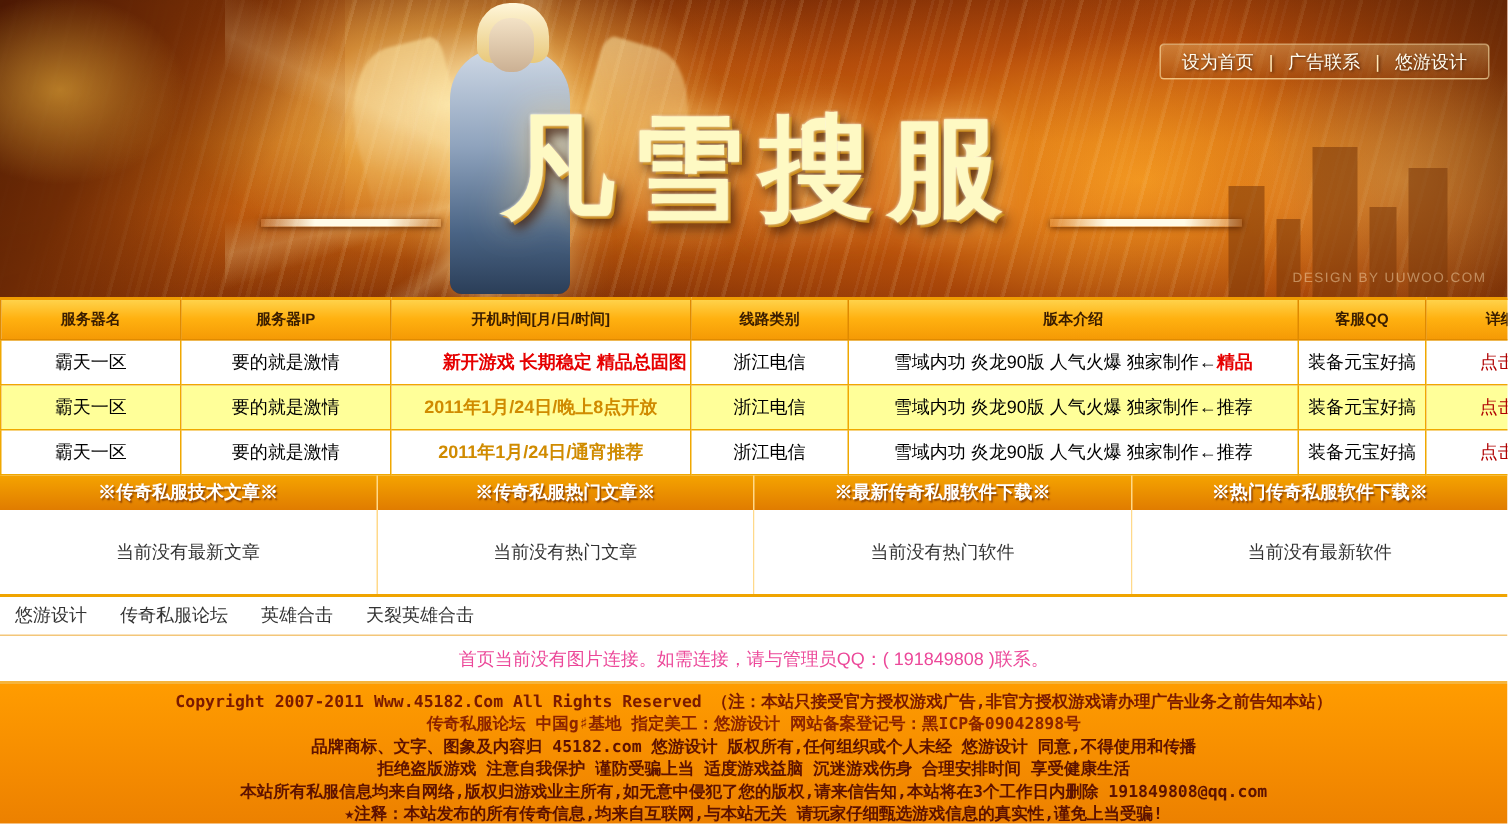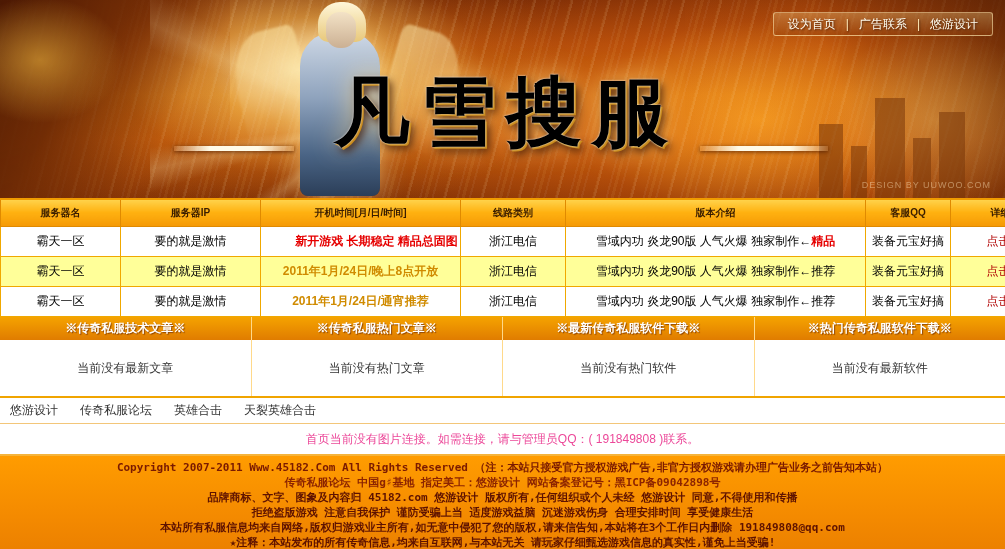--- a/index.html
+++ b/index.html
@@ -133,21 +133,21 @@
   .logo {
     position: absolute;
     left: 176px;
     top: 62px;
     width: 660px;
     text-align: center;
     font-family: "DejaVu Sans", sans-serif;
     font-size: 76px;
     font-weight: bold;
     letter-spacing: 10px;
-    color: #000000;
+    color: #fef9c3;
     text-shadow:
        0 0 2px #fff,
        2px 2px 0 #c98a18,
        4px 5px 8px rgba(60,20,0,0.85),
        0 0 26px rgba(255,215,130,0.9);
     white-space: nowrap;
   }
   .logo-rule {
     position: absolute;
     top: 146px;
@@ -155,21 +155,21 @@
     background: linear-gradient(90deg, rgba(255,255,255,0.1), #fffbe8 30%, #fffbe8 70%, rgba(255,255,255,0.1));
     box-shadow: 0 1px 4px rgba(80,30,0,0.8);
   }
   .logo-rule.l { left: 174px; width: 120px; }
   .logo-rule.r { left: 700px; width: 128px; }
 
   
   .topnav {
     position: absolute;
     right: 12px;
-    top: 12px;
+    top: 29px;
     height: 22px;
     padding: 0 14px;
     display: flex;
     align-items: center;
     gap: 10px;
     background: linear-gradient(180deg, rgba(255,225,150,0.30), rgba(140,60,10,0.35));
     border: 1px solid rgba(255,235,180,0.55);
     border-radius: 3px;
     color: #fffdf0;
     font-size: 12px;

